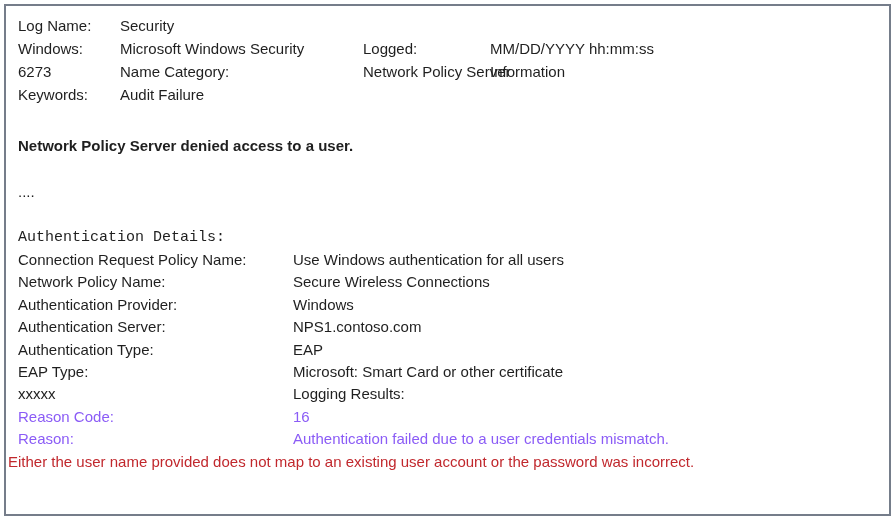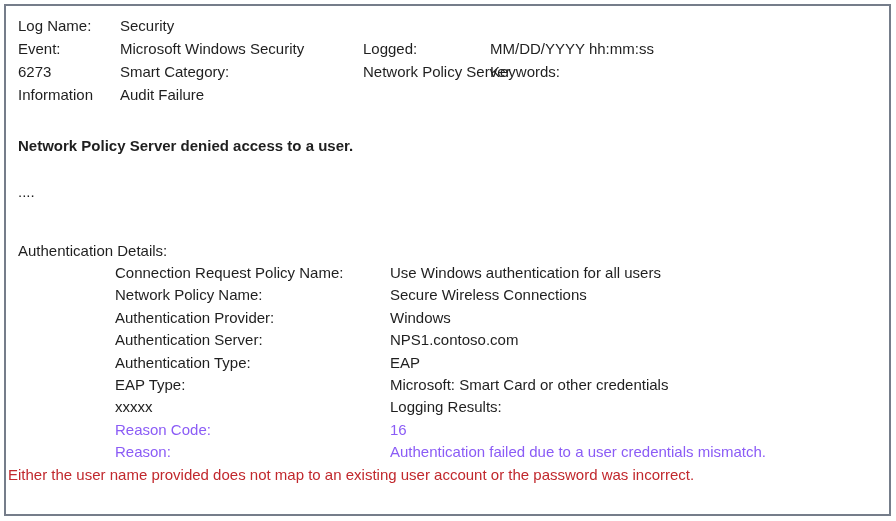--- a/index.html
+++ b/index.html
@@ -29,26 +29,25 @@
     display: grid;
     grid-template-columns: 102px 243px 127px 1fr;
     line-height: 23px;
   }
   .header-grid span {
     white-space: nowrap;
   }
   
   .desc      { margin-top: 28px; line-height: 23px; font-weight: bold; }
   .ellipsis  { margin-top: 23px; line-height: 23px; }
-  .auth-title{ margin-top: 36px; line-height: 23px; }
+  .auth-title{ margin-top: 23px; line-height: 23px; font-family: Liberation Mono, monospace; }
   
   .details-grid {
     display: grid;
     grid-template-columns: 275px 1fr;
-    margin-left: 97px;
     line-height: 22.4px;
   }
   .details-grid span { white-space: nowrap; }
   .red { color: #8b5cf6; }
   .reason-detail {
     margin-left: -10px;
     line-height: 22.4px;
     color: #c1282d;
     white-space: nowrap;
   }
@@ -57,31 +56,31 @@
 <body>
 
 <div class="frame">
 
   <div class="header-grid">
     <span>Log Name:</span>
     <span>Security</span>
     <span></span>
     <span></span>
 
-    <span>Event:</span>
+    <span>Windows:</span>
     <span>Microsoft Windows Security</span>
     <span>Logged:</span>
     <span>MM/DD/YYYY hh:mm:ss</span>
 
     <span>6273</span>
-    <span>Smart Category:</span>
+    <span>Name Category:</span>
     <span>Network Policy Server</span>
 
+    <span>Information</span>
     <span>Keywords:</span>
-    <span>Information</span>
     <span>Audit Failure</span>
   </div>
 
   <div class="desc">Network Policy Server denied access to a user.</div>
 
   <div class="ellipsis">....</div>
 
   <div class="auth-title">Authentication Details:</div>
 
   <div class="details-grid">
@@ -94,21 +93,21 @@
     <span>Authentication Provider:</span>
     <span>Windows</span>
 
     <span>Authentication Server:</span>
     <span>NPS1.contoso.com</span>
 
     <span>Authentication Type:</span>
     <span>EAP</span>
 
     <span>EAP Type:</span>
-    <span>Microsoft: Smart Card or other credentials</span>
+    <span>Microsoft: Smart Card or other certificate</span>
 
     <span>xxxxx</span>
 
     <span>Logging Results:</span>
 
     <span class="red">Reason Code:</span>
     <span class="red">16</span>
 
     <span class="red">Reason:</span>
     <span class="red">Authentication failed due to a user credentials mismatch.</span>

